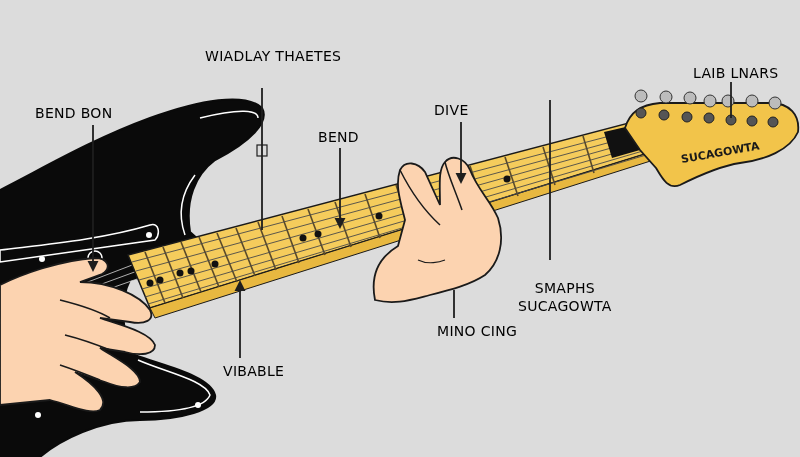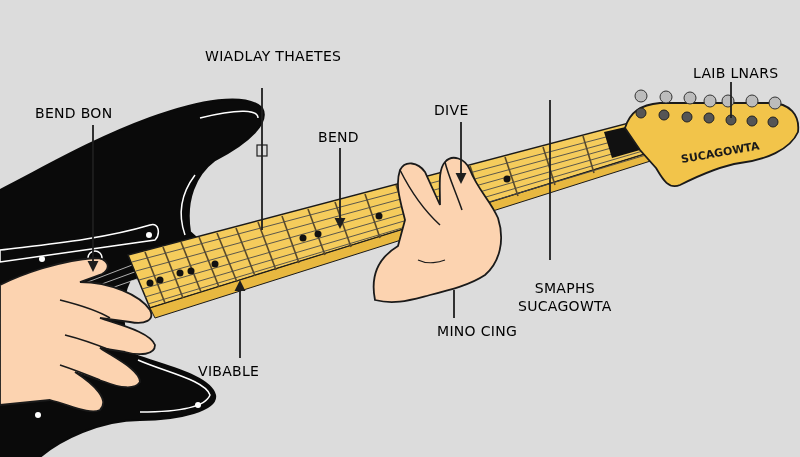--- a/index.html
+++ b/index.html
@@ -142,14 +142,14 @@
     <div>WIADLAY THAETES</div>
   </div>
   <div class="label" style="left:318px; top:129px;">BEND</div>
   <div class="label" style="left:434px; top:102px;">DIVE</div>
   <div class="label" style="left:693px; top:65px;">LAIB LNARS</div>
   <div class="label l2" style="left:518px; top:271px;margin-top:8px;">
     <div>SMAPHS</div>
     <div>SUCAGOWTA</div>
   </div>
   <div class="label" style="left:417px; top:323px;margin-left:20px;">MINO CING</div>
-  <div class="label" style="left:198px; top:363px;text-align:right;">VIBABLE</div>
+  <div class="label" style="left:223px; top:363px;text-align:right;">VIBABLE</div>
 </div>
 
 </body></html>

